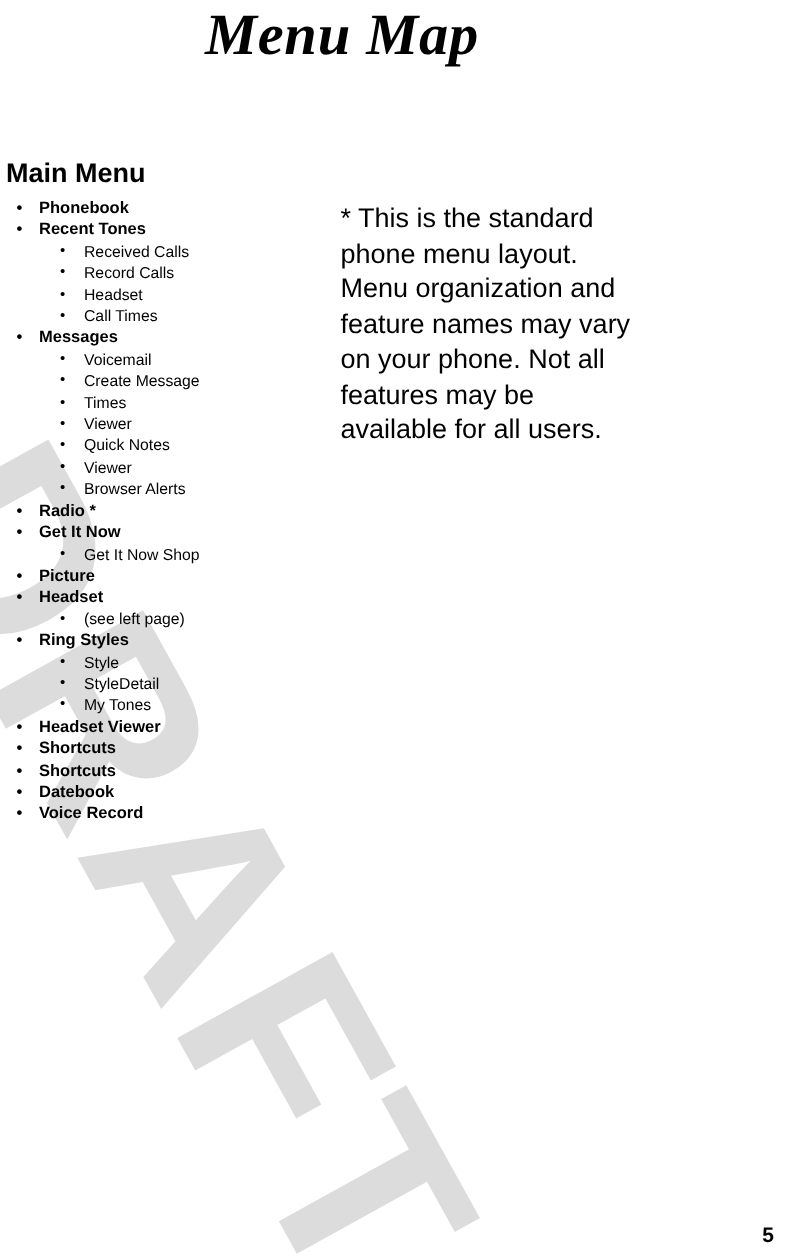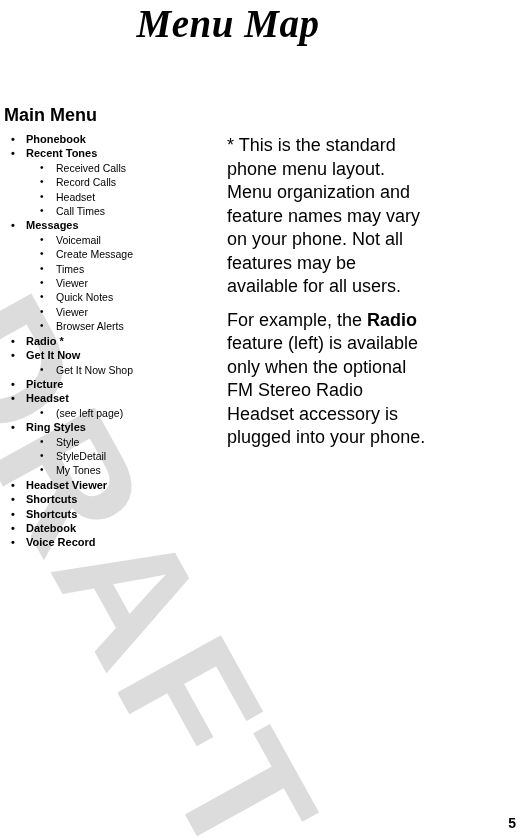--- a/index.html
+++ b/index.html
@@ -182,18 +182,17 @@
         <li class="menu-item level-1"><span class="bullet">•</span><span>Headset Viewer</span></li>
         <li class="menu-item level-1"><span class="bullet">•</span><span>Shortcuts</span></li>
         <li class="menu-item level-1"><span class="bullet">•</span><span>Shortcuts</span></li>
         <li class="menu-item level-1"><span class="bullet">•</span><span>Datebook</span></li>
         <li class="menu-item level-1"><span class="bullet">•</span><span>Voice Record</span></li>
       </ul>
   </div>
 
   <div id="right-column">
       <p class="note-paragraph"><span>* This is the standard phone menu layout. Menu organization and feature names may vary on your phone. Not all features may be available for all users.</span></p>
-      <p class="note-paragraph"><span>For example, the </span><b>Radio</b><span> feature (left) is available only when the optional FM Stereo Radio Headset accessory is plugged into your phone.</span></p>
     </div>
 
   <div id="page-number">5</div>
 
 </div>
 
 </body></html>

